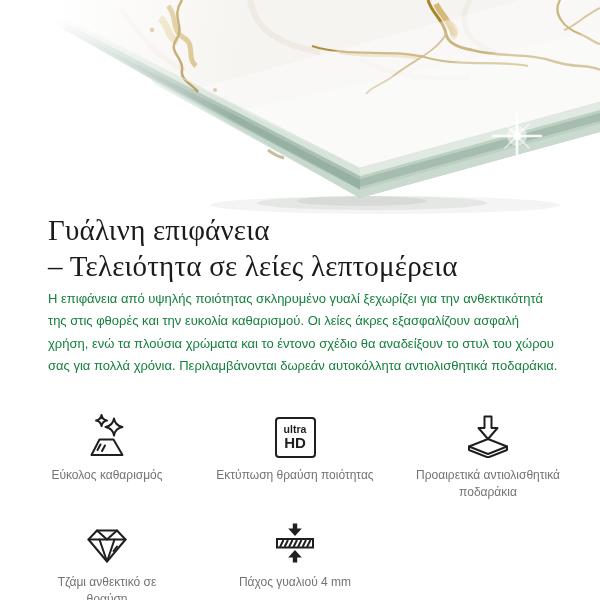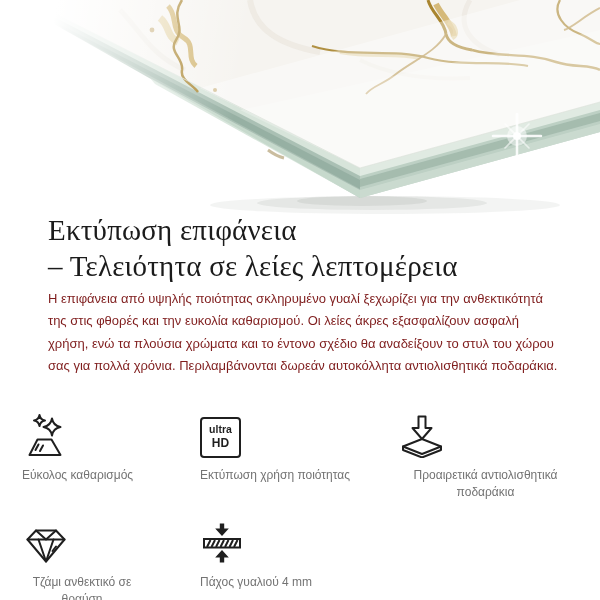--- a/index.html
+++ b/index.html
@@ -13,37 +13,37 @@
     background:linear-gradient(100deg,#ffffff 9%,rgba(255,255,255,0) 40%);}
 
   
   .heading{position:absolute;top:212px;left:48px;margin:0;
     font-family:"Liberation Serif","DejaVu Serif",serif;font-weight:400;
     font-size:29px;line-height:36px;color:#1b1b1b;letter-spacing:.2px;}
   .heading span{display:block;}
 
   
   .desc{position:absolute;top:288px;left:48px;width:510px;margin:0;
-    font-size:13px;line-height:22.4px;color:#7f1d1d;}
+    font-size:13px;line-height:22.4px;color:#15803d;}
 
   
   .features{position:absolute;top:408px;left:22px;width:556px;
     display:grid;grid-template-columns:170px 190px 180px;column-gap:8px;row-gap:14px;}
-  .feature{display:flex;flex-direction:column;align-items:flex-start;}
+  .feature{display:flex;flex-direction:column;align-items:center;}
   .icon-box{height:50px;display:flex;align-items:flex-end;justify-content:center;}
   .feature-label{margin-top:9px;font-size:12px;line-height:17px;color:#737373;
     text-align:center;max-width:175px;}
   .feature-label.narrow{max-width:120px;}
 
   .ico{stroke:#1f1f1f;stroke-width:2;fill:none;stroke-linecap:round;stroke-linejoin:round;}
 
   .uhd{box-sizing:border-box;width:41px;height:41px;border:2.4px solid #1f1f1f;border-radius:4px;
     display:flex;flex-direction:column;align-items:center;justify-content:center;color:#1f1f1f;}
   .uhd-top{font-size:10.5px;font-weight:700;line-height:11px;}
-  .uhd-bottom{font-size:12px;font-weight:700;line-height:16px;}
+  .uhd-bottom{font-size:15px;font-weight:700;line-height:16px;}
 
   .edges{width:38px;height:33px;
     background:repeating-linear-gradient(118deg,#1e1e1e 0 3.2px,rgba(0,0,0,0) 3.2px 9px);
     clip-path:polygon(0 100%,100% 3%,100% 100%);}
 </style>
 </head>
 <body>
 
 <div class="page">
 
@@ -100,21 +100,21 @@
         <circle cx="517" cy="136" r="10" fill="#ffffff" opacity="0.5"></circle>
         <path d="M505 124 L529 148 M529 124 L505 148" stroke="#ffffff" stroke-width="1.6" opacity="0.6" stroke-linecap="round"></path>
         <path d="M493 136 H541 M517 114 V158" stroke="#ffffff" stroke-width="2.5" opacity="0.9" stroke-linecap="round"></path>
         <circle cx="517" cy="136" r="4" fill="#ffffff" opacity="0.95"></circle>
       </g>
     </svg>
     <div class="hero-fade"></div>
   </div>
 
   <h1 class="heading">
-    <span>Εκτύπωση επιφάνεια</span>
+    <span>Γυάλινη επιφάνεια</span>
     <span>– Τελειότητα σε λείες λεπτομέρεια</span>
   </h1>
 
   <p class="desc">Η επιφάνεια από υψηλής ποιότητας σκληρυμένο γυαλί ξεχωρίζει για την ανθεκτικότητά της στις φθορές και την ευκολία καθαρισμού. Οι λείες άκρες εξασφαλίζουν ασφαλή χρήση, ενώ τα πλούσια χρώματα και το έντονο σχέδιο θα αναδείξουν το στυλ του χώρου σας για πολλά χρόνια. Περιλαμβάνονται δωρεάν αυτοκόλλητα αντιολισθητικά ποδαράκια.</p>
 
   <div class="features">
 
     <div class="feature">
       <div class="icon-box">
         <svg viewBox="0 0 46 46" width="46" height="46">
@@ -127,21 +127,21 @@
       <div class="feature-label">Εύκολος καθαρισμός</div>
     </div>
 
     <div class="feature">
       <div class="icon-box">
         <div class="uhd">
           <span class="uhd-top">ultra</span>
           <span class="uhd-bottom">HD</span>
         </div>
       </div>
-      <div class="feature-label">Εκτύπωση χρήση ποιότητας</div>
+      <div class="feature-label">Εκτύπωση θραύση ποιότητας</div>
     </div>
 
 
     <div class="feature">
       <div class="icon-box">
         <svg viewBox="0 0 48 44" width="48" height="44">
           <path class="ico" d="M24 25 L43 32.5 L24 40 L5 32.5 Z"></path>
           <path class="ico" d="M5 32.5 V36 L24 43.5 L43 36 V32.5"></path>
           <path class="ico" d="M20.5 2.5 H27.5 V14 H33.5 L24 25 L14.5 14 H20.5 Z" fill="#ffffff"></path>
         </svg>

